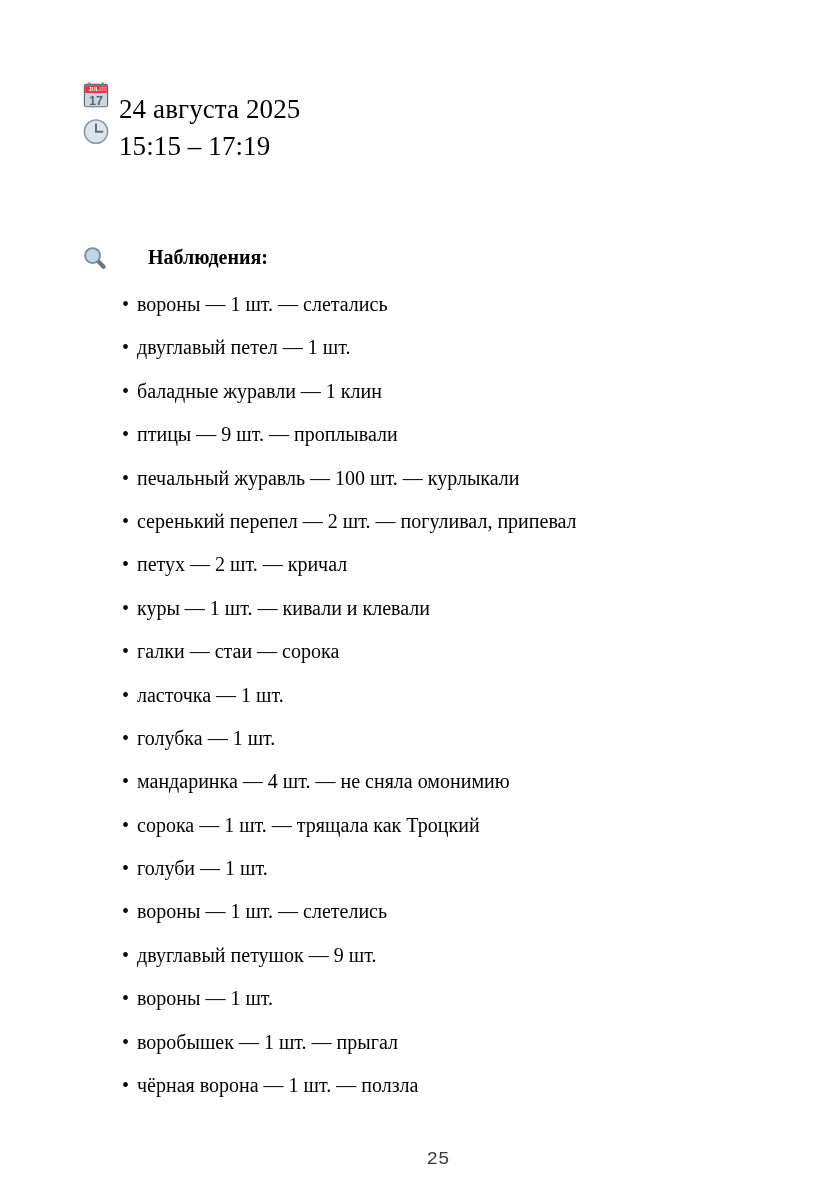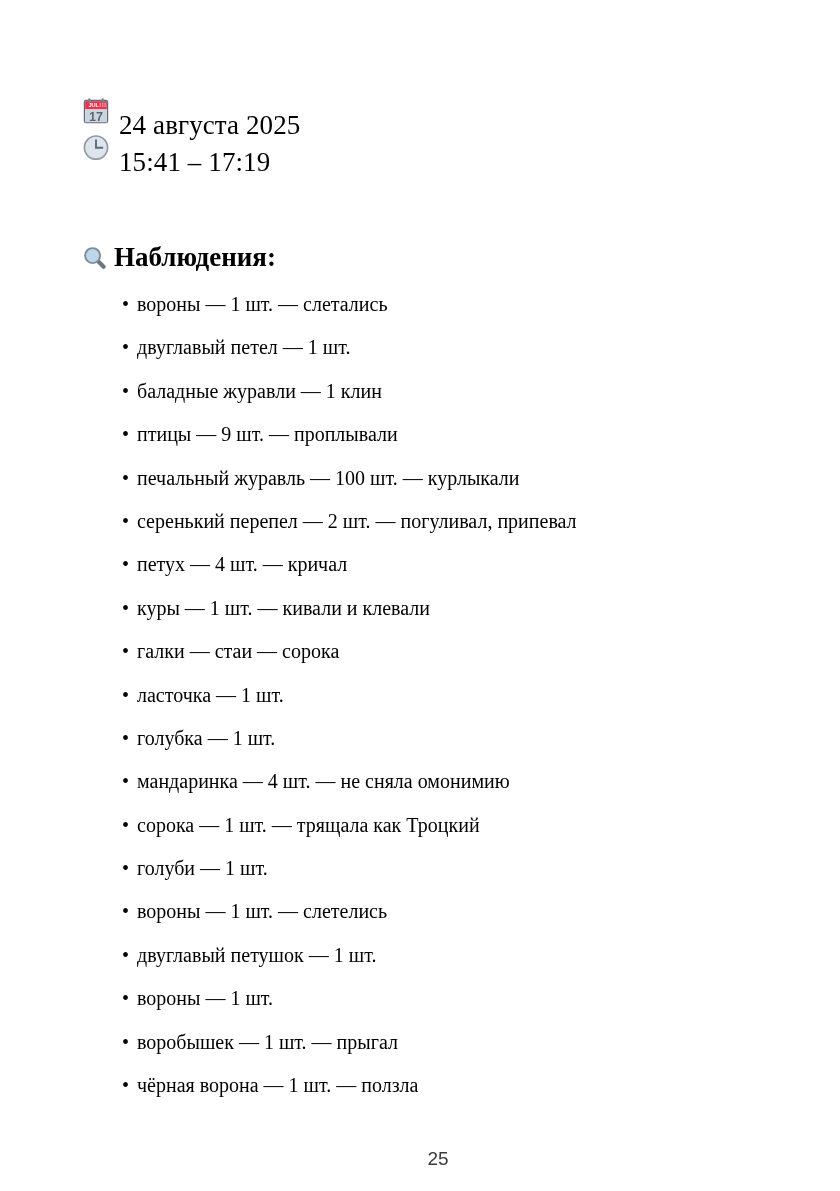--- a/index.html
+++ b/index.html
@@ -18,21 +18,21 @@
 
   .page {
     position: absolute;
     inset: 0;
   }
 
   
   .meta-block {
     position: absolute;
     left: 82px;
-    top: 92px;
+    top: 76px;
     width: 660px;
   }
   .meta-line {
     display: flex;
     align-items: center;
     height: 37px;
     white-space: nowrap;
   }
   .meta-icon {
     width: 28px;
@@ -64,23 +64,24 @@
     width: 25px;
     height: 25px;
     flex: 0 0 25px;
     margin-right: 7px;
     display: inline-flex;
     align-items: center;
     justify-content: center;
   }
   .heading-icon svg { display: block; }
   .heading-text {
-    font-size: 27px;
+    font-size: 20px;
     font-weight: bold;
     line-height: 25px;
+    margin-left: 34px;
   }
 
   
   .obs-list {
     position: absolute;
     left: 82px;
     top: 292px;
     width: 700px;
     list-style: none;
     margin: 0;
@@ -104,21 +105,21 @@
 
   
   .page-number {
     position: absolute;
     left: 0;
     right: 0;
     top: 1148px;
     text-align: center;
     font-size: 19px;
     color: #3a3a3a;
-    font-family: Liberation Sans, sans-serif;
+    font-family: Liberation Mono, monospace;
     padding-left: 36px;
   }
 </style>
 </head>
 <body>
 
 <div class="page">
 
   <div class="meta-block">
 
@@ -145,21 +146,21 @@
       <span class="meta-text">24 августа 2025</span>
     </div>
 
     <div class="meta-line">
       <span class="meta-icon">
         <svg width="28" height="28" viewBox="0 0 28 28">
           <circle cx="14" cy="13.6" r="11.6" fill="#dde4ec" stroke="#8e9aa6" stroke-width="1.7"></circle>
           <path d="M14 6.4V13.8H20.2" fill="none" stroke="#5d6a77" stroke-width="1.9" stroke-linecap="square"></path>
         </svg>
       </span>
-      <span class="meta-text">15:41 – 17:19</span>
+      <span class="meta-text">15:15 – 17:19</span>
     </div>
 
 
   </div>
 
   <div class="section-heading">
     <span class="heading-icon">
       <svg width="25" height="25" viewBox="0 0 25 25">
         <line x1="15.4" y1="15.6" x2="21.6" y2="21.8" stroke="#6b7884" stroke-width="4.2" stroke-linecap="round"></line>
         <circle cx="10.6" cy="10.6" r="7.5" fill="#bcd7ea" stroke="#7e8c99" stroke-width="1.9"></circle>
@@ -168,30 +169,30 @@
     <span class="heading-text">Наблюдения:</span>
   </div>
 
   <ul class="obs-list">
     <li class="obs-item"><span class="bullet">•</span><span>вороны — 1 шт. — слетались</span></li>
     <li class="obs-item"><span class="bullet">•</span><span>двуглавый петел — 1 шт.</span></li>
     <li class="obs-item"><span class="bullet">•</span><span>баладные журавли — 1 клин</span></li>
     <li class="obs-item"><span class="bullet">•</span><span>птицы — 9 шт. — проплывали</span></li>
     <li class="obs-item"><span class="bullet">•</span><span>печальный журавль — 100 шт. — курлыкали</span></li>
     <li class="obs-item"><span class="bullet">•</span><span>серенький перепел — 2 шт. — погуливал, припевал</span></li>
-    <li class="obs-item"><span class="bullet">•</span><span>петух — 4 шт. — кричал</span></li>
+    <li class="obs-item"><span class="bullet">•</span><span>петух — 2 шт. — кричал</span></li>
     <li class="obs-item"><span class="bullet">•</span><span>куры — 1 шт. — кивали и клевали</span></li>
     <li class="obs-item"><span class="bullet">•</span><span>галки — стаи — сорока</span></li>
     <li class="obs-item"><span class="bullet">•</span><span>ласточка — 1 шт.</span></li>
     <li class="obs-item"><span class="bullet">•</span><span>голубка — 1 шт.</span></li>
     <li class="obs-item"><span class="bullet">•</span><span>мандаринка — 4 шт. — не сняла омонимию</span></li>
     <li class="obs-item"><span class="bullet">•</span><span>сорока — 1 шт. — трящала как Троцкий</span></li>
     <li class="obs-item"><span class="bullet">•</span><span>голуби — 1 шт.</span></li>
     <li class="obs-item"><span class="bullet">•</span><span>вороны — 1 шт. — слетелись</span></li>
-    <li class="obs-item"><span class="bullet">•</span><span>двуглавый петушок — 1 шт.</span></li>
+    <li class="obs-item"><span class="bullet">•</span><span>двуглавый петушок — 9 шт.</span></li>
     <li class="obs-item"><span class="bullet">•</span><span>вороны — 1 шт.</span></li>
     <li class="obs-item"><span class="bullet">•</span><span>воробышек — 1 шт. — прыгал</span></li>
     <li class="obs-item"><span class="bullet">•</span><span>чёрная ворона — 1 шт. — ползла</span></li>
   </ul>
 
   <div class="page-number">25</div>
 
 </div>
 
 </body></html>

